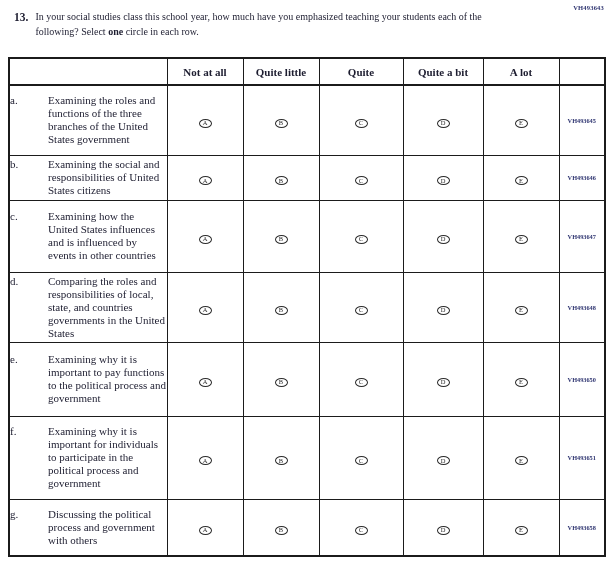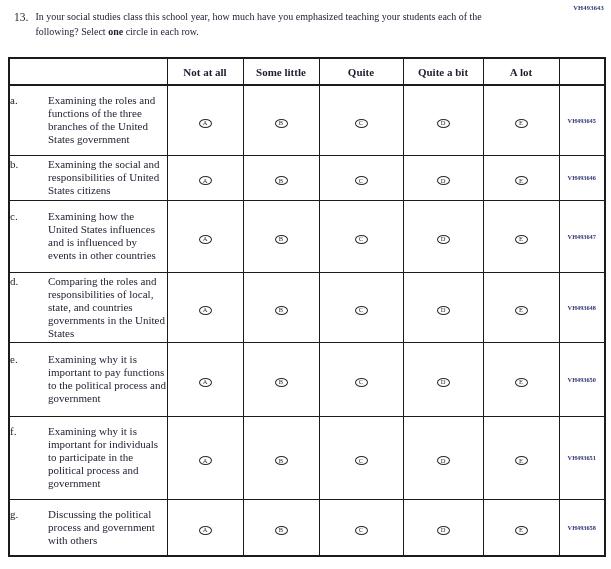--- a/index.html
+++ b/index.html
@@ -13,21 +13,21 @@
   }
   .page-code{
     position:absolute;top:4px;right:7px;
     font-size:6.5px;font-weight:600;color:#2e3470;
     letter-spacing:.2px;
   }
   .question{
     position:absolute;top:10px;left:14px;width:500px;
     display:flex;
   }
-  .qnum{font-weight:normal;font-size:11.5px;line-height:14.5px;margin-right:7px;}
+  .qnum{font-weight:bold;font-size:11.5px;line-height:14.5px;margin-right:7px;}
   .qtext{font-size:10px;line-height:14.5px;width:452px;}
   table.survey{
     position:absolute;left:8px;top:57px;
     border-collapse:collapse;table-layout:fixed;
     width:596px;
     border:2px solid #1b1b1b;
   }
   table.survey td{
     border:1px solid #1b1b1b;
     vertical-align:middle;
@@ -81,21 +81,21 @@
       <col style="width:76px">
       <col style="width:84px">
       <col style="width:80px">
       <col style="width:76px">
       <col style="width:46px">
   </colgroup>
   <thead>
     <tr>
       <td></td>
       <td>Not at all</td>
-      <td>Some little</td>
+      <td>Quite little</td>
       <td>Quite</td>
       <td>Quite a bit</td>
       <td>A lot</td>
       <td></td>
     </tr>
   </thead>
   <tbody>
 
     <tr style="height:70px">
       <td class="item">

